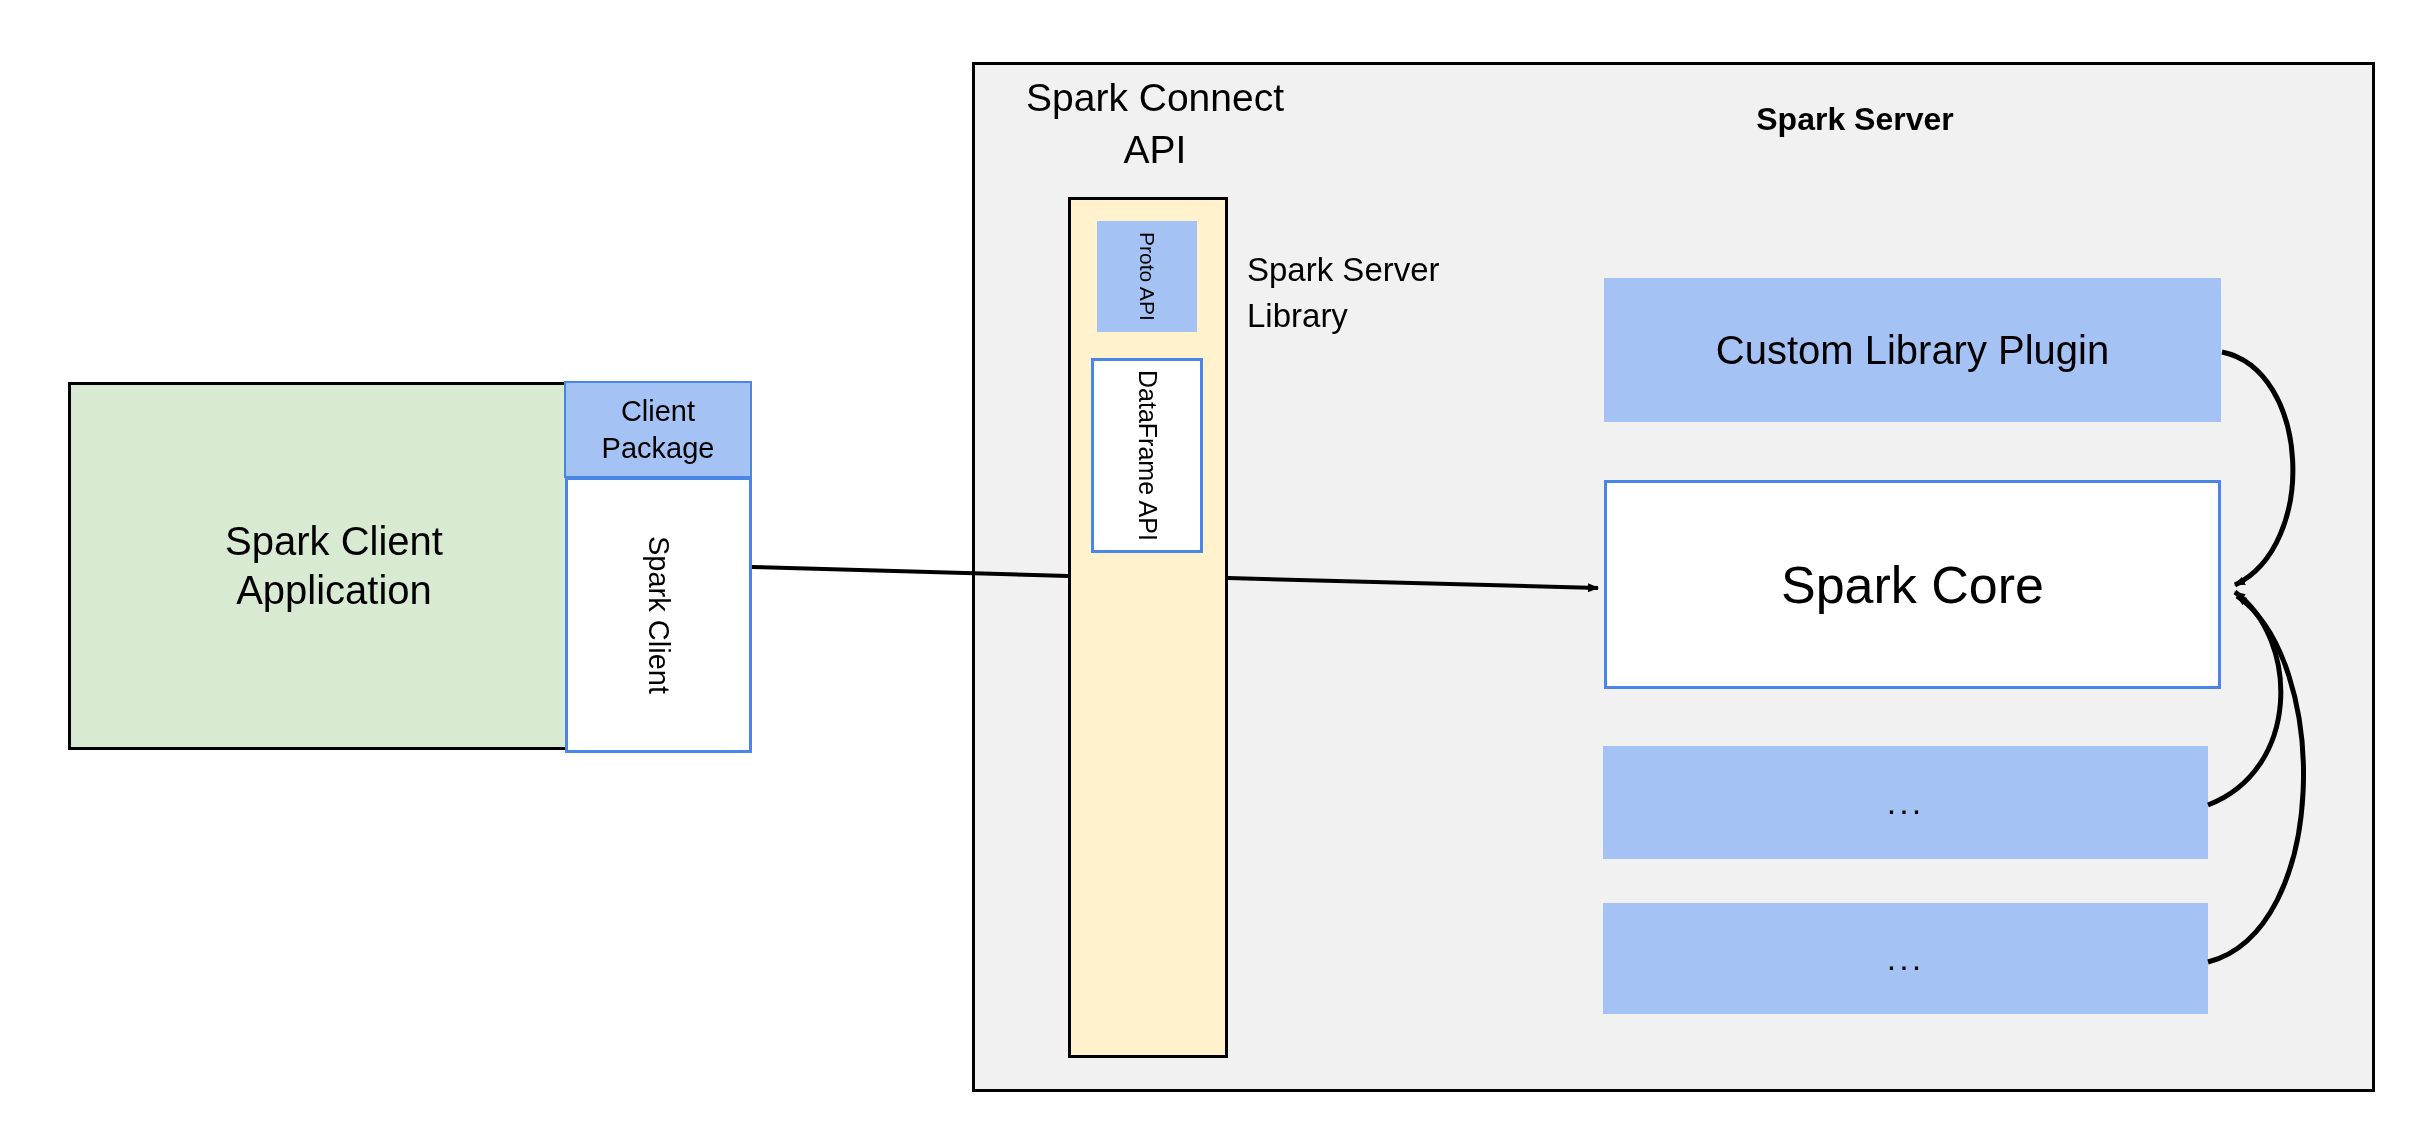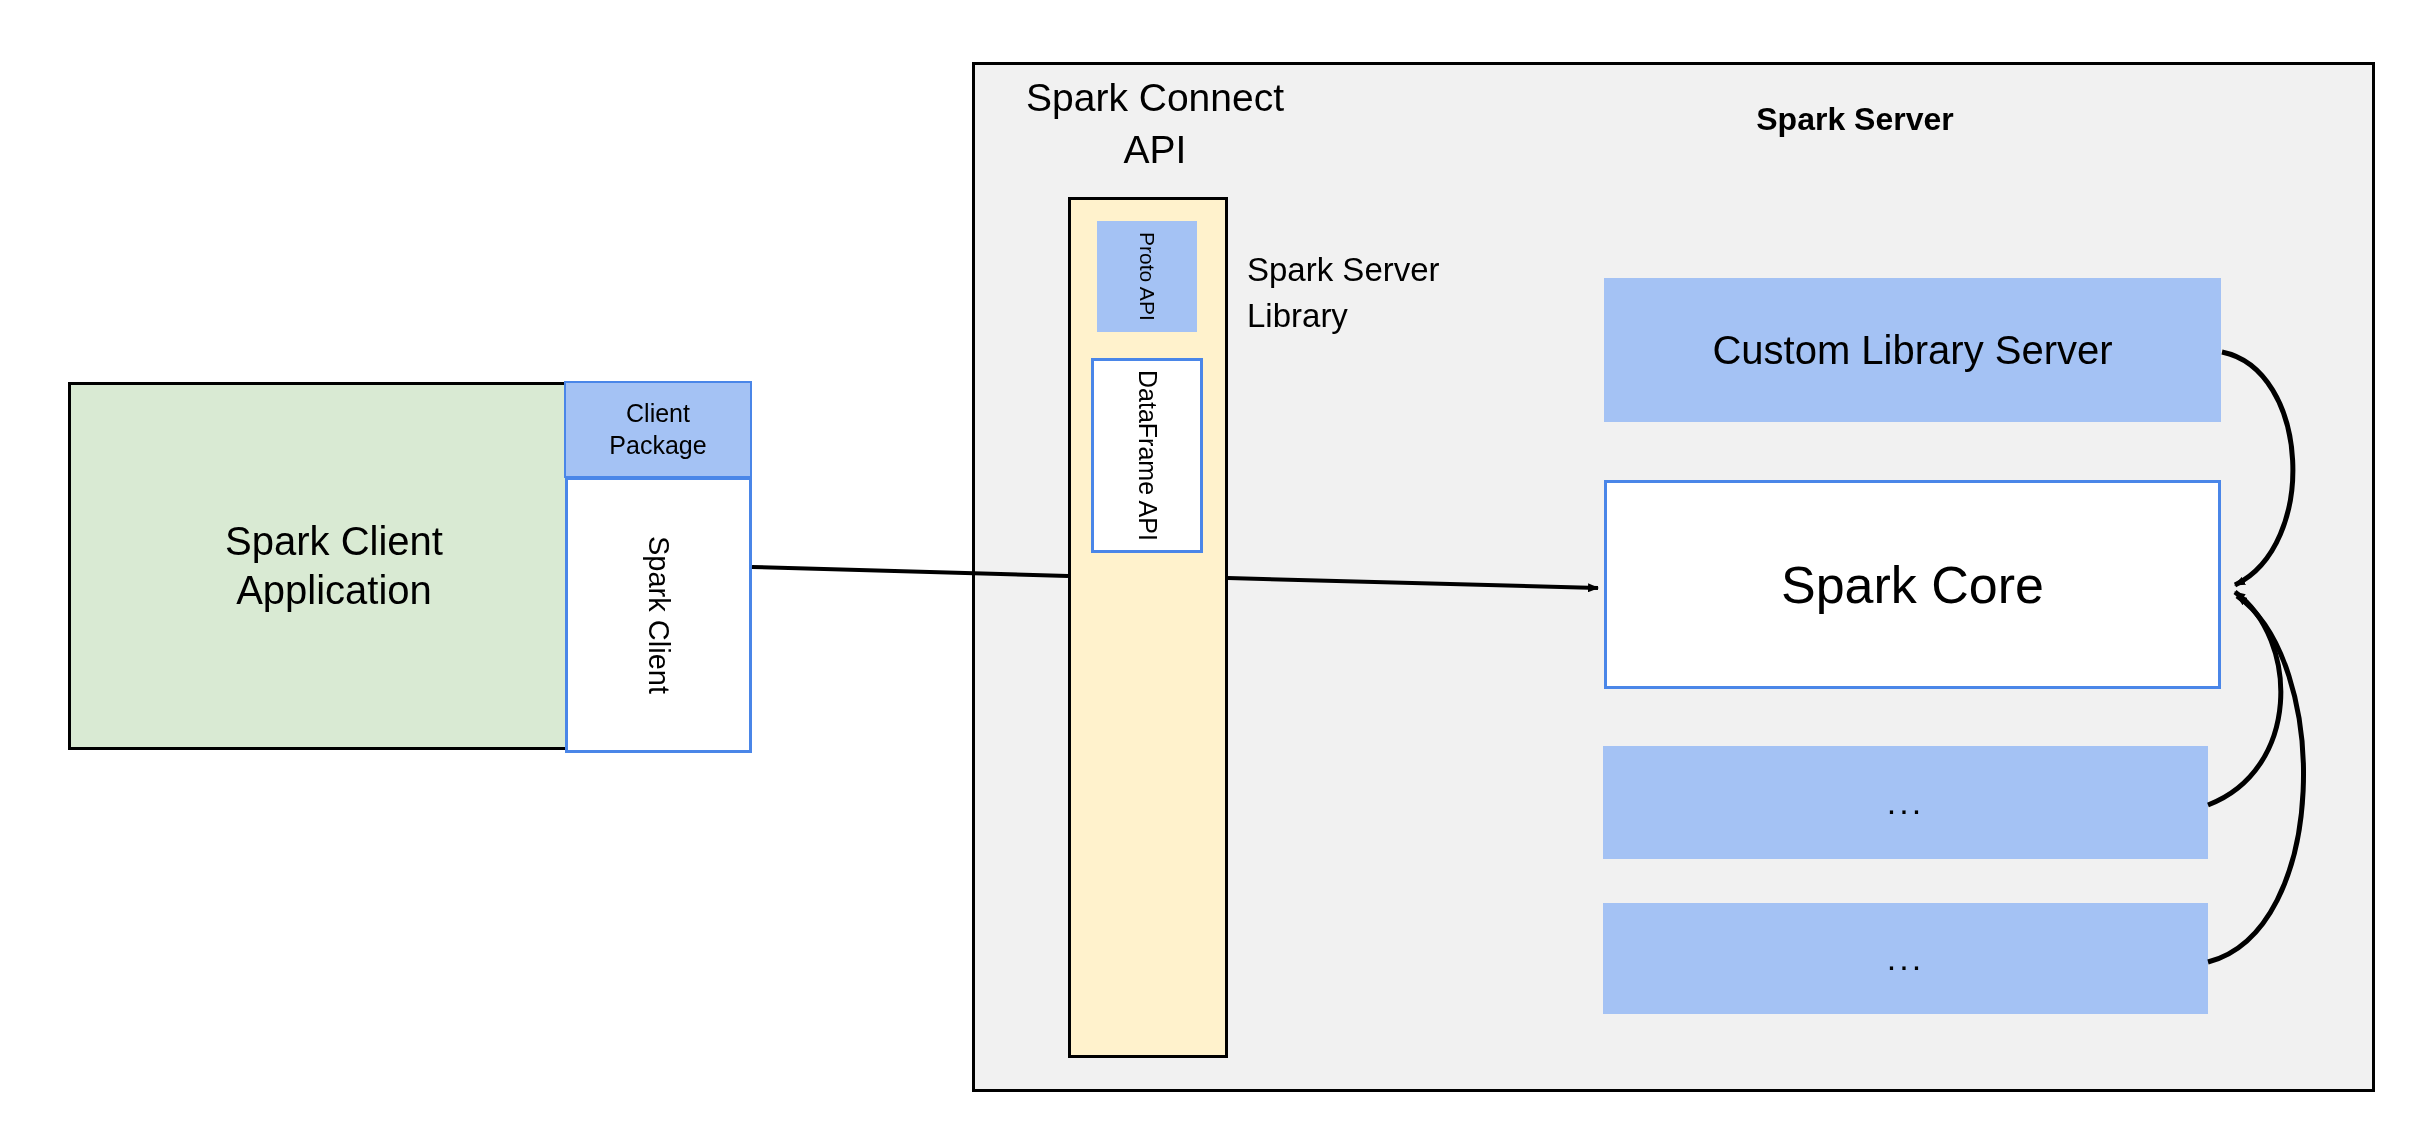--- a/index.html
+++ b/index.html
@@ -10,21 +10,21 @@
 
   
   #client-app{
     left:68px;top:382px;width:532px;height:368px;
     background:#D9EAD3;border:3px solid #000000;
     font-size:40px;line-height:1.22;color:#000;
   }
   #client-package{
     left:564px;top:381px;width:188px;height:97px;
     background:#A4C2F4;border:2px solid #4A86E8;
-    font-size:25px;line-height:1.25;
+    font-size:29px;line-height:1.25;
   }
   #spark-client{
     left:565px;top:477px;width:187px;height:276px;
     background:#FFFFFF;border:3px solid #4A86E8;
     font-size:29px;
   }
   .vtext{writing-mode:vertical-rl;text-orientation:mixed;white-space:nowrap;}
 
   
   #server-panel{
@@ -102,21 +102,21 @@
   <div class="box" id="dataframe-api">
     <span class="vtext">DataFrame API</span>
   </div>
 
   <div id="server-library-label">
     <div>Spark Server</div>
     <div>Library</div>
   </div>
 
   <div class="box" id="custom-plugin">
-    <span>Custom Library Server</span>
+    <span>Custom Library Plugin</span>
   </div>
 
   <div class="box" id="spark-core">
     <span>Spark Core</span>
   </div>
 
   <div class="box" id="ellipsis-1">
     <span>...</span>
   </div>
 

